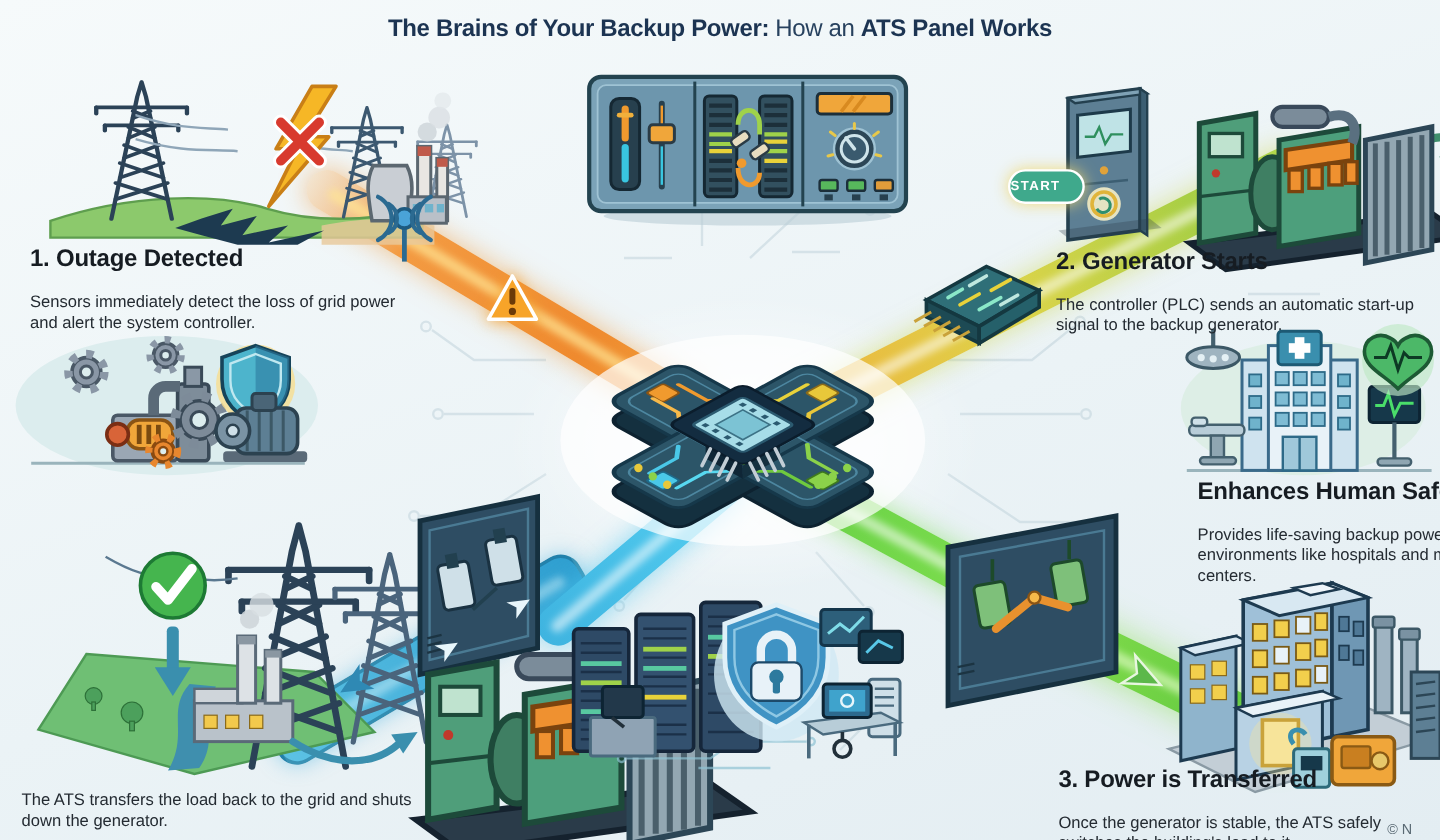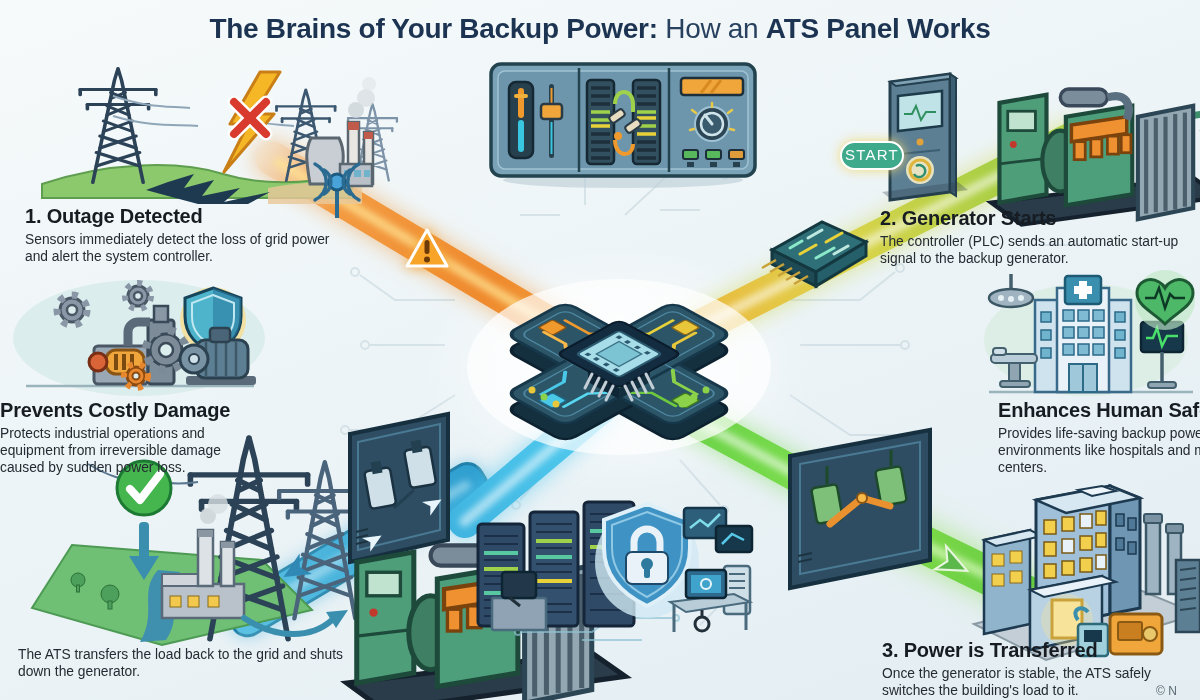--- a/index.html
+++ b/index.html
@@ -28,28 +28,28 @@
     background:linear-gradient(90deg,#3fb4e0,#55d0f2);box-shadow:0 0 22px rgba(80,200,240,0.6);}
   .beam-green-hub{left:640px;top:373px;width:223px;height:34px;transform:rotate(28.4deg);
     background:linear-gradient(90deg,#66cf46,#7ede4e);box-shadow:0 0 22px rgba(120,220,80,0.55);}
   .beam-green-road{left:828px;top:479px;width:275px;height:38px;transform:rotate(25.9deg);
     background:linear-gradient(90deg,#8ce24e,#5cc63e);box-shadow:0 0 28px rgba(140,225,80,0.6);}
   .beam-green-road::after{background:rgba(235,255,210,0.6);}
   .scene{position:absolute;z-index:3;overflow:visible;}
   .warn{z-index:4;filter:drop-shadow(0 0 6px rgba(245,160,40,0.8));}
   .txt{position:absolute;z-index:5;text-align:left;}
   .txt .h{font-weight:bold;font-size:20px;color:#161c22;letter-spacing:-0.2px;}
-  .txt .b{font-size:13.8px;color:#242b32;line-height:1.24;margin-top:3px;}
-  .title{position:absolute;top:13px;left:0;width:100%;text-align:center;font-size:28px;
+  .txt .b{font-size:13.8px;color:#242b32;line-height:1.24;margin-top:15px;}
+  .title{position:absolute;top:13px;left:0;width:100%;text-align:center;font-size:20px;
     color:#1c3452;z-index:5;letter-spacing:-0.3px;}
   .tb{font-weight:bold;}
   .tn{font-weight:normal;color:#27415e;}
   .start-badge{position:absolute;left:840px;top:141px;width:60px;height:25px;z-index:4;
     background:#3fa98c;border:2px solid #ffffff;border-radius:15px;color:#ffffff;
-    font-size:15px;font-weight:normal;letter-spacing:1.2px;text-align:center;line-height:24px;
+    font-size:11px;font-weight:bold;letter-spacing:1.2px;text-align:left;line-height:24px;
     box-shadow:0 0 12px rgba(240,215,110,0.9);}
   .watermark{position:absolute;left:1156px;top:684px;font-size:12px;color:#5a6a74;z-index:6;}
 </style>
 </head>
 <body>
 
 <div class="canvas">
 
   <svg width="0" height="0" style="position:absolute" aria-hidden="true">
     <defs>
@@ -664,24 +664,20 @@
   <div class="title"><span class="tb">The Brains of Your Backup Power:</span><span class="tn"> How an </span><span class="tb">ATS Panel Works</span></div>
 
   <div class="txt" style="left:25px;top:205px;width:325px">
     <div class="h">1. Outage Detected</div>
     <div class="b">Sensors immediately detect the loss of grid power and alert the system controller.</div>
   </div>
   <div class="txt" style="left:880px;top:207px;width:325px">
     <div class="h">2. Generator Starts</div>
     <div class="b">The controller (PLC) sends an automatic start-up signal to the backup generator.</div>
   </div>
-  <div class="txt" style="left:0px;top:399px;width:268px">
-    <div class="h">Prevents Costly Damage</div>
-    <div class="b">Protects industrial operations and equipment from irreversible damage caused by sudden power loss.</div>
-  </div>
   <div class="txt" style="left:998px;top:399px;width:278px">
     <div class="h">Enhances Human Safety</div>
     <div class="b">Provides life-saving backup power in critical environments like hospitals and medical centers.</div>
   </div>
   <div class="txt" style="left:18px;top:643px;width:325px">
     <div class="b">The ATS transfers the load back to the grid and shuts down the generator.</div>
   </div>
   <div class="txt" style="left:445px;top:641px;width:350px">
   </div>
   <div class="txt" style="left:882px;top:639px;width:320px">

